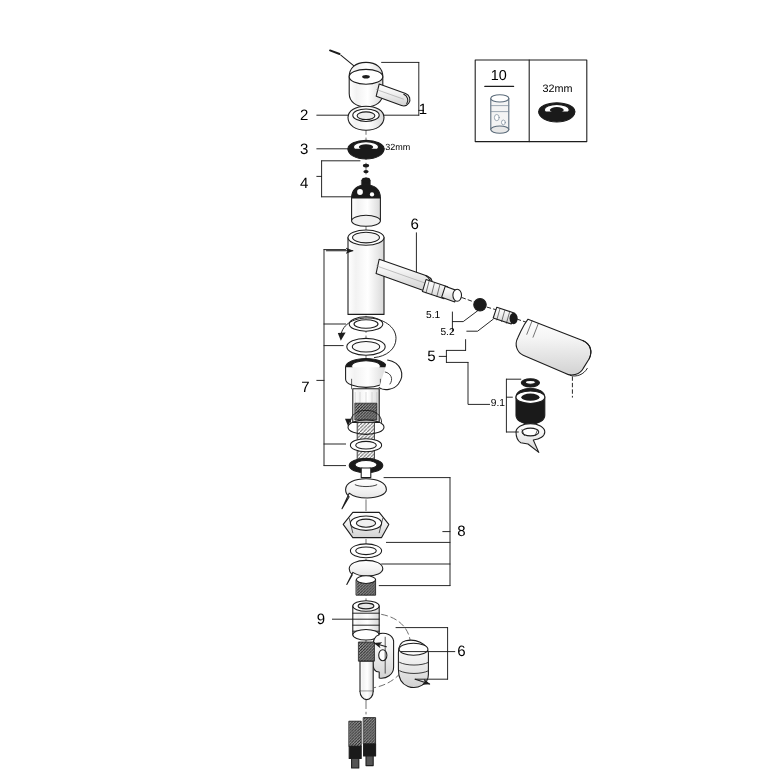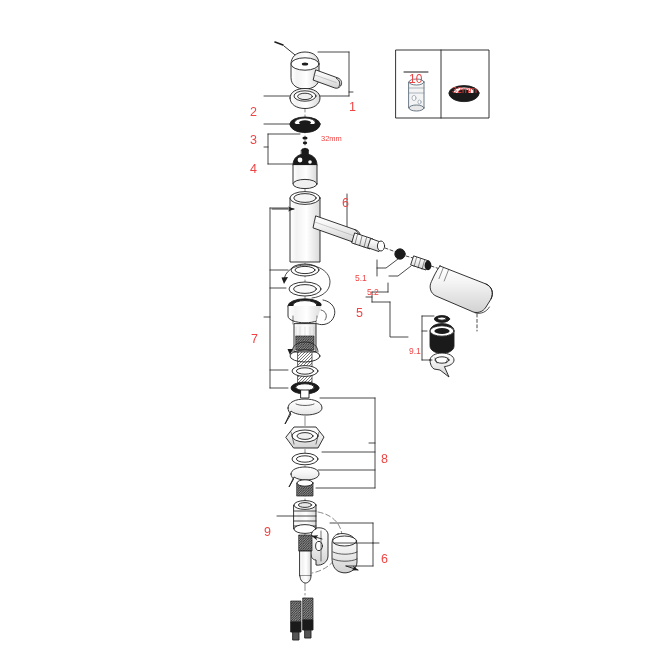--- a/index.html
+++ b/index.html
@@ -8,24 +8,23 @@
     font-family:"Liberation Sans", sans-serif;
     color:#1a1a1a;
   }
   #stage{position:relative;width:650px;height:650px;background:#fff;}
   #art{position:absolute;inset:0;}
   .lbl{
     position:absolute;
     font-family:"Liberation Sans", sans-serif;
     font-size:12px;
     line-height:12px;
-    color:#ef4444;
+    color:#000000;
     white-space:nowrap;
     letter-spacing:0px;
-    margin-top:16px;
   }
   .lbl.sm{font-size:8.5px;line-height:9px;}
   .lbl.mm{font-size:7.5px;line-height:8px;}
   .lbl.big{font-size:12.5px;}
   .lbl.box{font-size:12px;}
 </style>
 </head>
 <body>
 
 <div id="stage">

